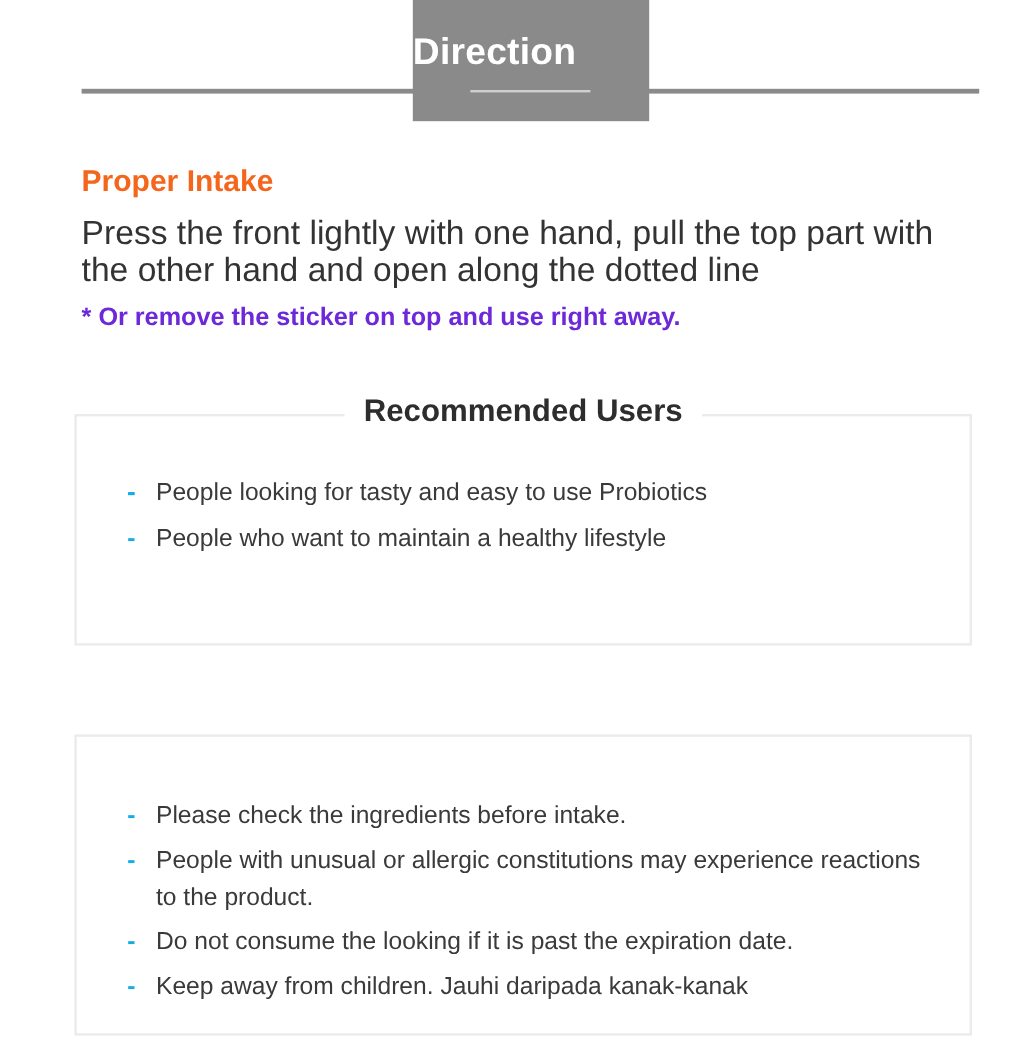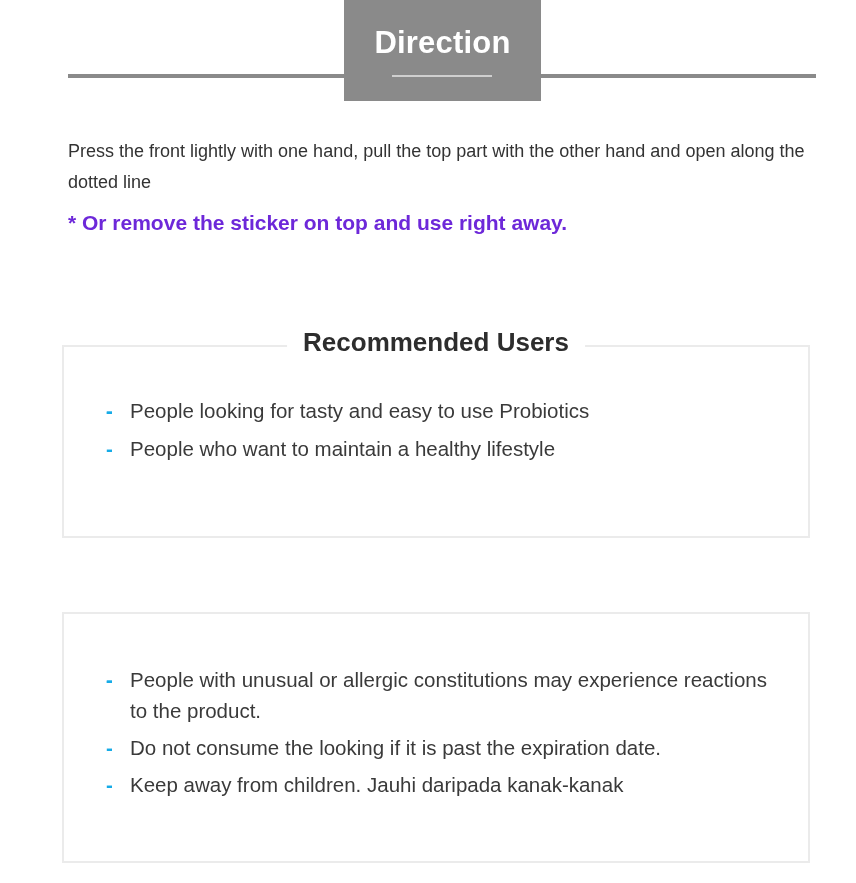--- a/index.html
+++ b/index.html
@@ -39,21 +39,21 @@
   }
   .header-tab {
     position: absolute;
     left: 344px;
     top: 0;
     width: 197px;
     height: 101px;
     background: #8a8a8a;
     display: flex;
     flex-direction: column;
-    align-items: center;
+    align-items: flex-start;
     justify-content: flex-start;
   }
   .header-tab-title {
     color: #ffffff;
     font-size: 31px;
     font-weight: bold;
     letter-spacing: 0.2px;
     line-height: 1;
     margin-top: 27px;
     white-space: nowrap;
@@ -76,21 +76,21 @@
   }
   .intake-title {
     color: #f4661b;
     font-size: 25px;
     font-weight: bold;
     line-height: 1.2;
     margin: 0 0 12px 0;
   }
   .intake-body {
     color: #333333;
-    font-size: 18px;
+    font-size: 28px;
     line-height: 31px;
     margin: 0;
     max-width: 742px;
   }
   .intake-note {
     color: #6d28d9;
     font-size: 21px;
     line-height: 31px;
     margin: 9px 0 0 0;
     font-weight: bold;
@@ -172,20 +172,21 @@
 
   <div class="header-band">
     <div class="header-rule"></div>
     <div class="header-tab">
       <div class="header-tab-title">Direction</div>
       <div class="header-tab-underline"></div>
     </div>
   </div>
 
   <div class="intake">
+    <h2 class="intake-title">Proper Intake</h2>
     <p class="intake-body">Press the front lightly with one hand, pull the top part with the other hand and open along the dotted line</p>
     <p class="intake-note">* Or remove the sticker on top and use right away.</p>
   </div>
 
   <div class="panel" id="panel-recommended">
     <div class="panel-legend">Recommended Users</div>
     <ul class="panel-list">
       <li>
         <span class="dash">-</span>
       </li>
@@ -197,20 +198,21 @@
         <span class="dash">-</span>
         <span>People who want to maintain a healthy lifestyle</span>
       </li>
     </ul>
   </div>
 
   <div class="panel" id="panel-warning">
     <ul class="panel-list">
       <li>
         <span class="dash">-</span>
+        <span>Please check the ingredients before intake.</span>
       </li>
       <li>
         <span class="dash">-</span>
         <span>People with unusual or allergic constitutions may experience reactions to the product.</span>
       </li>
       <li>
         <span class="dash">-</span>
         <span>Do not consume the looking if it is past the expiration date.</span>
       </li>
       <li>

